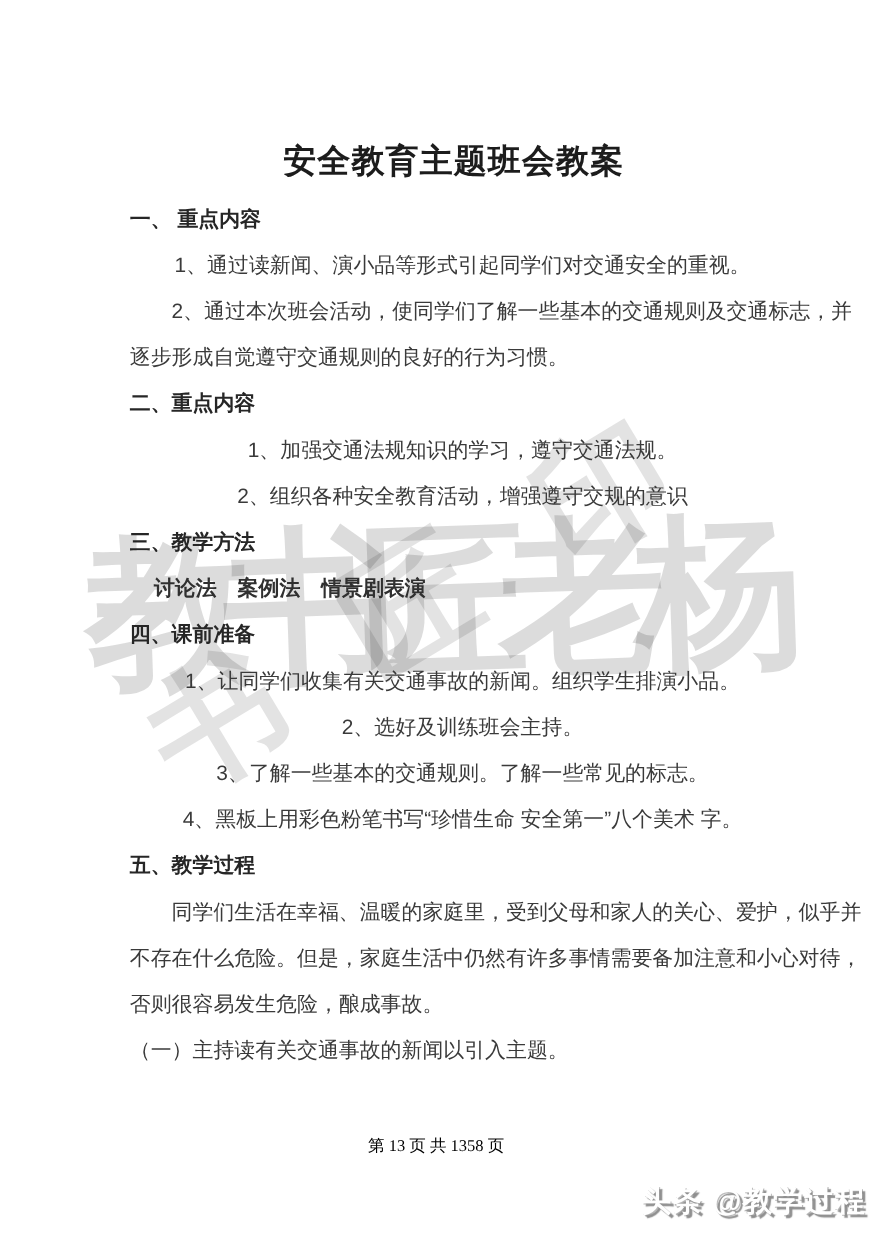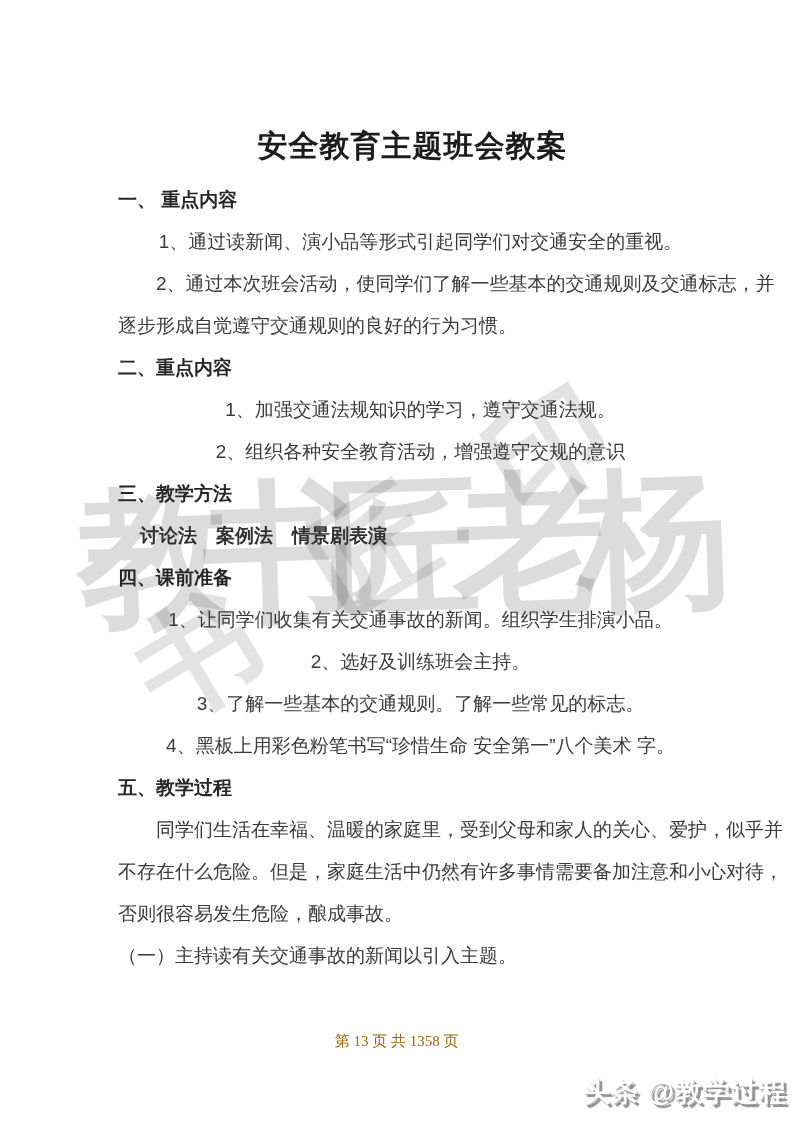--- a/index.html
+++ b/index.html
@@ -48,21 +48,21 @@
     white-space:nowrap;
   }
   .line.heading{font-weight:bold;color:#262626;}
   .line.indent{padding-left:38px;text-align:center;}
   .line.methods{padding-left:22px;font-weight:bold;color:#303030;}
   .line.flush{padding-left:0;}
   .footer{
     position:absolute;top:1032px;left:0;width:100%;
     text-align:center;
     font-family:"Liberation Serif",serif;
-    font-size:15px;color:#a16207;
+    font-size:15px;color:#000000;
     z-index:2;
   }
   
   .branding{
     position:absolute;right:6px;bottom:12px;
     font-size:27px;font-weight:bold;letter-spacing:1px;
     color:#ffffff;
     text-shadow:3px 3px 1px #8f8f8f, 1px 1px 0 #bdbdbd;
     z-index:3;white-space:nowrap;
   }

